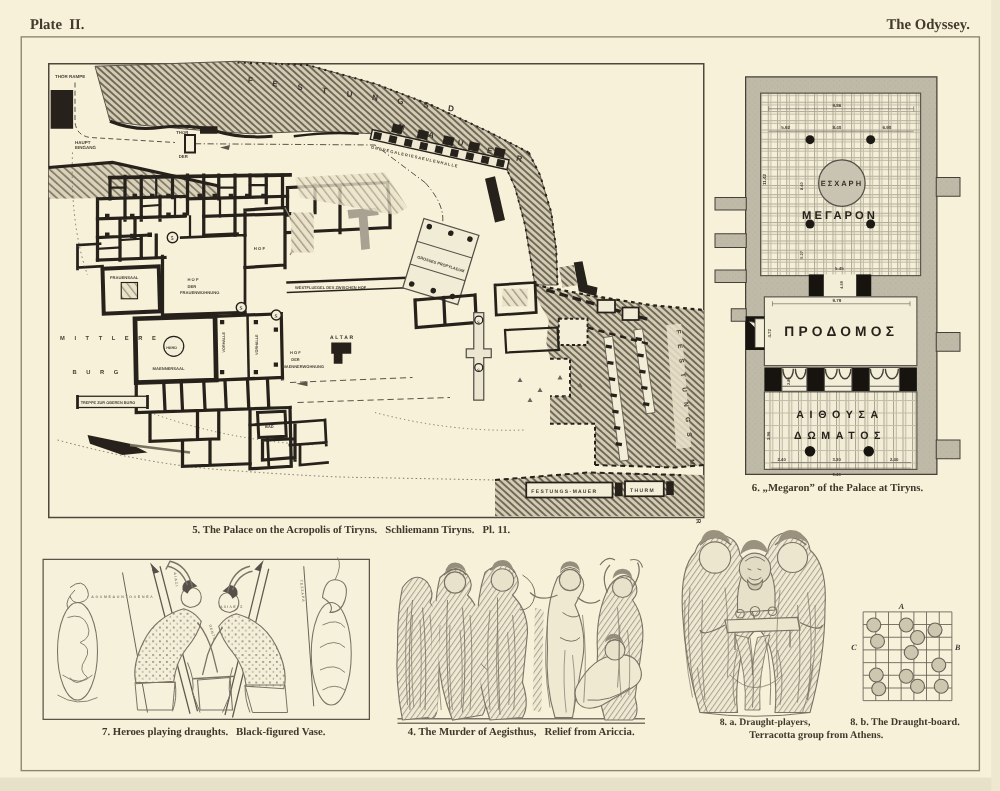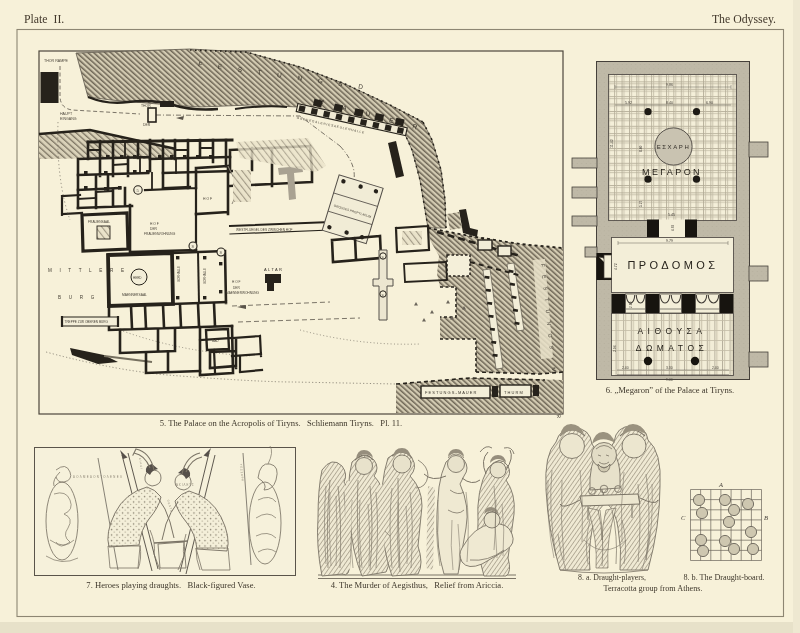--- a/index.html
+++ b/index.html
@@ -1,15 +1,15 @@
 <!DOCTYPE html>
 <html><head><meta charset="utf-8">
 <style>
  html,body{margin:0;padding:0;background:#f7f1d9;}
- #plate{position:relative;width:800px;height:633px;overflow:hidden;}
+ #plate{position:relative;width:800px;height:633px;overflow:hidden;font-weight:bold;}
 </style></head>
 <body>
 <div id="plate"><svg width="800" height="633" viewBox="0 0 800 633">
 <defs>
  <pattern id="h1" width="3.8" height="3.8" patternUnits="userSpaceOnUse" patternTransform="rotate(-48)">
    <rect width="3.8" height="3.8" fill="#d3cbb2"></rect>
    <rect width="1.5" height="3.8" fill="#6f6757"></rect>
  </pattern>
  <pattern id="h2" width="4.4" height="4.4" patternUnits="userSpaceOnUse" patternTransform="rotate(-48)">
    <rect width="4.4" height="4.4" fill="#d9d1b8"></rect>

